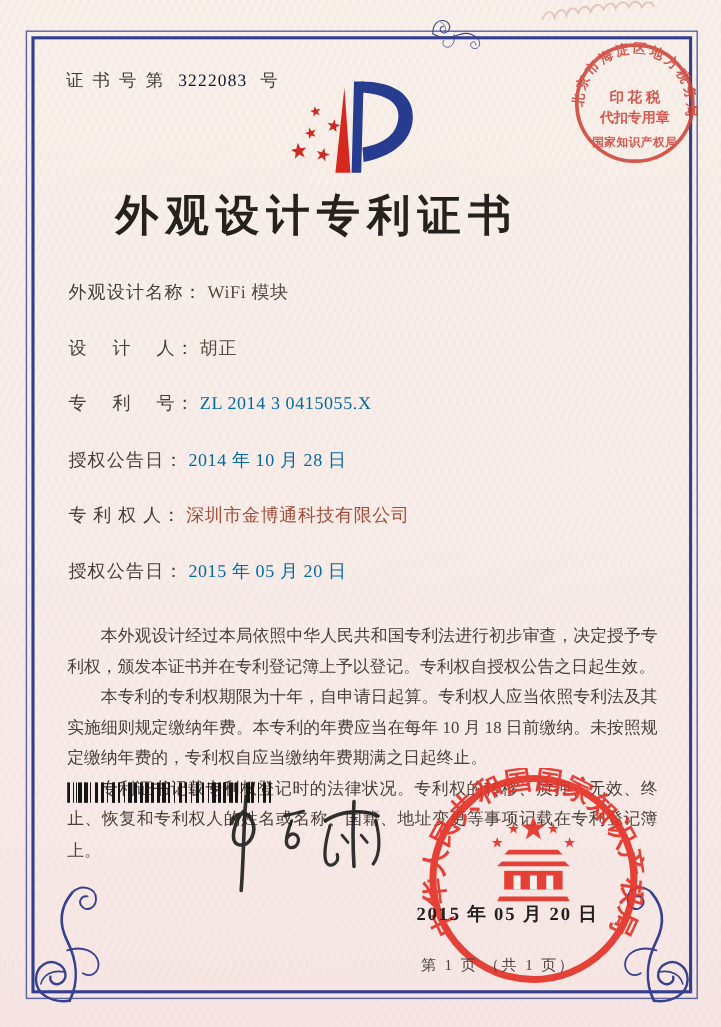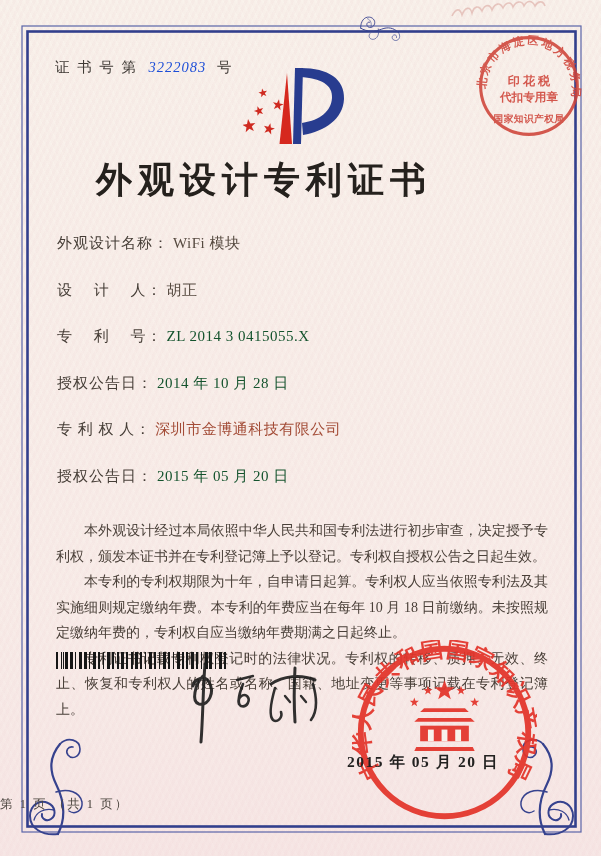--- a/index.html
+++ b/index.html
@@ -11,31 +11,31 @@
   }
   .texture{
     position:absolute;inset:0;pointer-events:none;
     background:
       linear-gradient(180deg, rgba(252,248,242,0) 0%, rgba(246,219,224,0.22) 70%, rgba(243,212,219,0.38) 100%),
       repeating-linear-gradient(115deg, rgba(222,168,176,0.055) 0 3px, rgba(0,0,0,0) 3px 6px),
       repeating-linear-gradient(65deg, rgba(222,168,176,0.055) 0 3px, rgba(0,0,0,0) 6px 6px);
   }
   .frame-svg{position:absolute;left:0;top:0;}
   .cert-no{position:absolute;left:55px;top:58px;font-size:14.5px;letter-spacing:2px;color:#3f3a35;}
-  .cert-no .num{color:#1d4ed8;margin:0 5px;letter-spacing:1px;font-style:italic;}
+  .cert-no .num{color:#0f172a;margin:0 5px;letter-spacing:1px;}
   .title{
     position:absolute;left:0;top:156px;width:528px;text-align:center;
     font-size:36px;font-weight:700;letter-spacing:6px;color:#25211d;margin:0;
   }
   .fields{position:absolute;left:57px;top:0;width:480px;}
   .field-row{position:absolute;left:0;font-size:15px;white-space:nowrap;}
   .field-row .lbl{color:#453d36;letter-spacing:1px;text-align:center;}
   .field-row .val{color:#564a40;margin-left:4px;letter-spacing:0.5px;}
   .field-row.red .val{color:#a34c37;}
-  .field-row.num .val{color:#14532d;}
+  .field-row.num .val{color:#0369a1;}
   .r0{top:234px}.r1{top:281px}.r2{top:327px}.r3{top:374px}.r4{top:420px}.r5{top:467px}
   .body-text{
     position:absolute;left:56px;top:518px;width:492px;
     font-size:14px;line-height:25.5px;color:#4a4039;text-align:justify;
   }
   .body-text p{margin:0;text-indent:2em;}
   .barcode{
     position:absolute;left:56px;top:652px;width:170px;height:17px;
     background-image:
       repeating-linear-gradient(90deg,#161616 0 2px,rgba(0,0,0,0) 2px 5px,#161616 5px 6px,rgba(0,0,0,0) 6px 9px,#161616 9px 12px,rgba(0,0,0,0) 12px 14px),
@@ -47,21 +47,21 @@
     font-size:17px;color:#2e2a27;letter-spacing:4px;line-height:31px;
   }
   .sig-svg{position:absolute;left:175px;top:656px;}
   .seal-main{position:absolute;left:352px;top:640px;}
   .seal-tax{position:absolute;left:471px;top:28px;}
   .grant-date{
     position:absolute;left:347px;top:752px;font-size:15.5px;font-weight:600;
     color:#222120;letter-spacing:1.5px;z-index:5;
   }
   .footer{
-    position:absolute;left:0;top:796px;width:480px;text-align:left;
+    position:absolute;left:0;top:796px;width:480px;text-align:right;
     font-size:12.5px;color:#4a443e;letter-spacing:2px;
   }
   .logo-svg{position:absolute;left:243px;top:61px;}
 </style>
 </head>
 <body>
 
 <div class="page">
 
   <div class="texture"></div>

